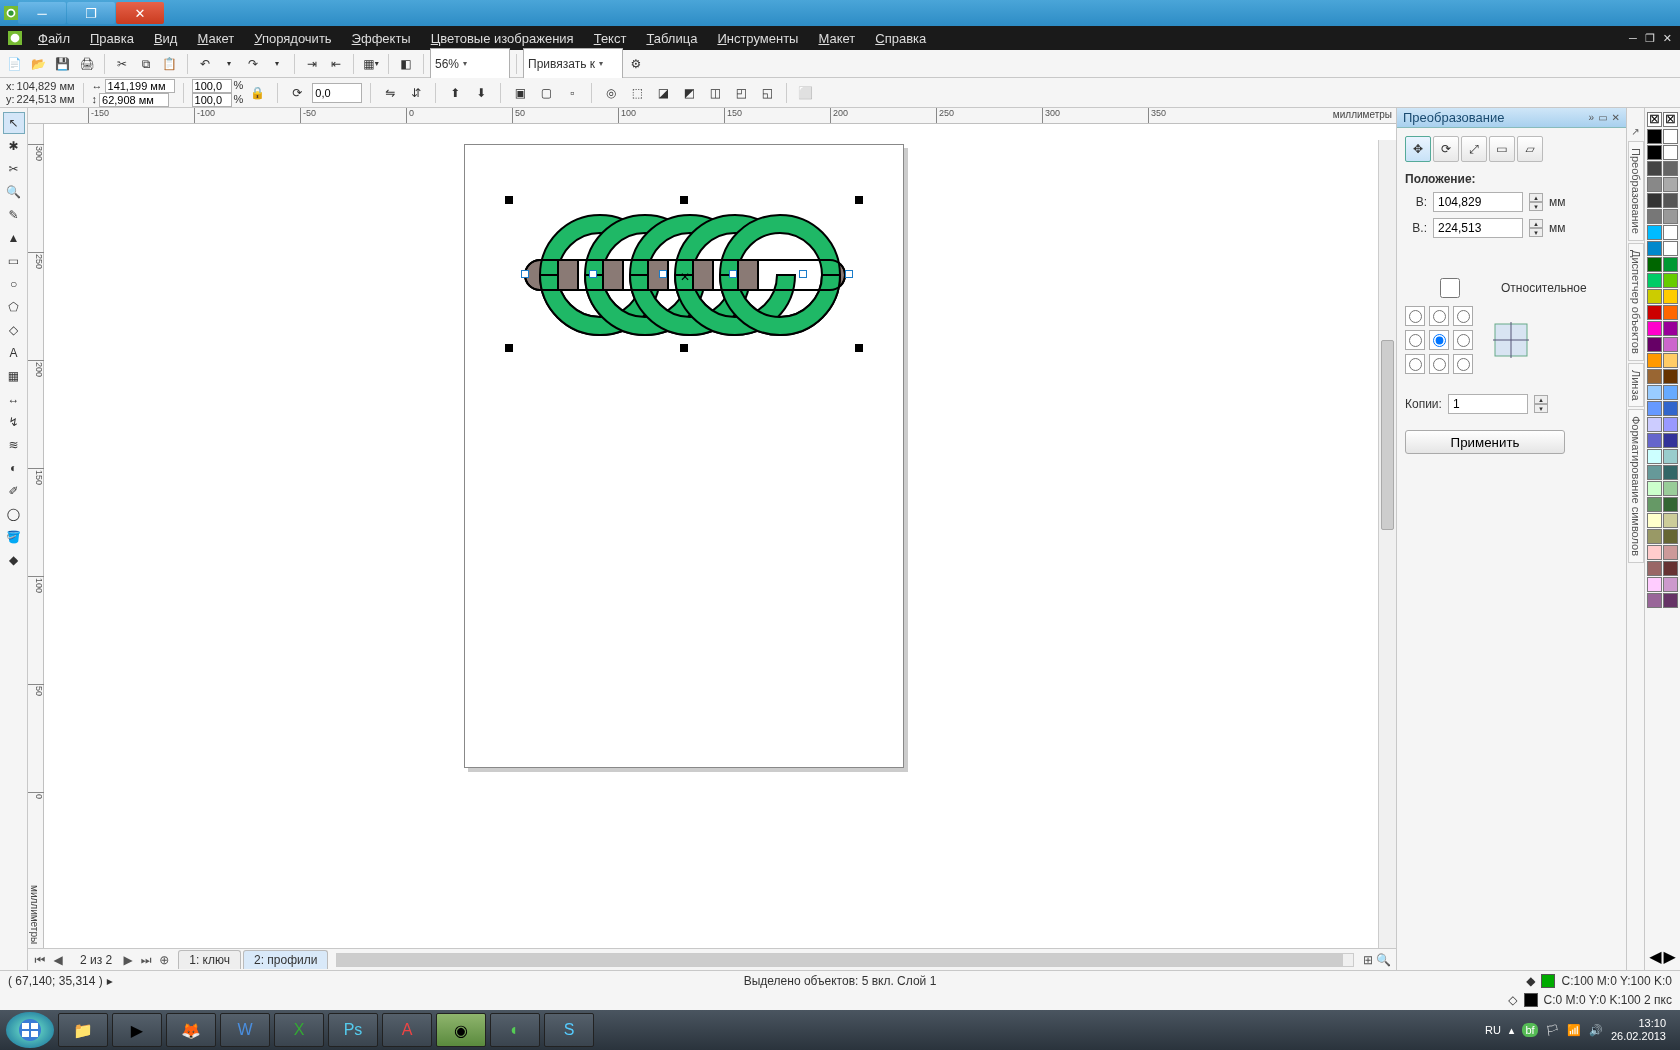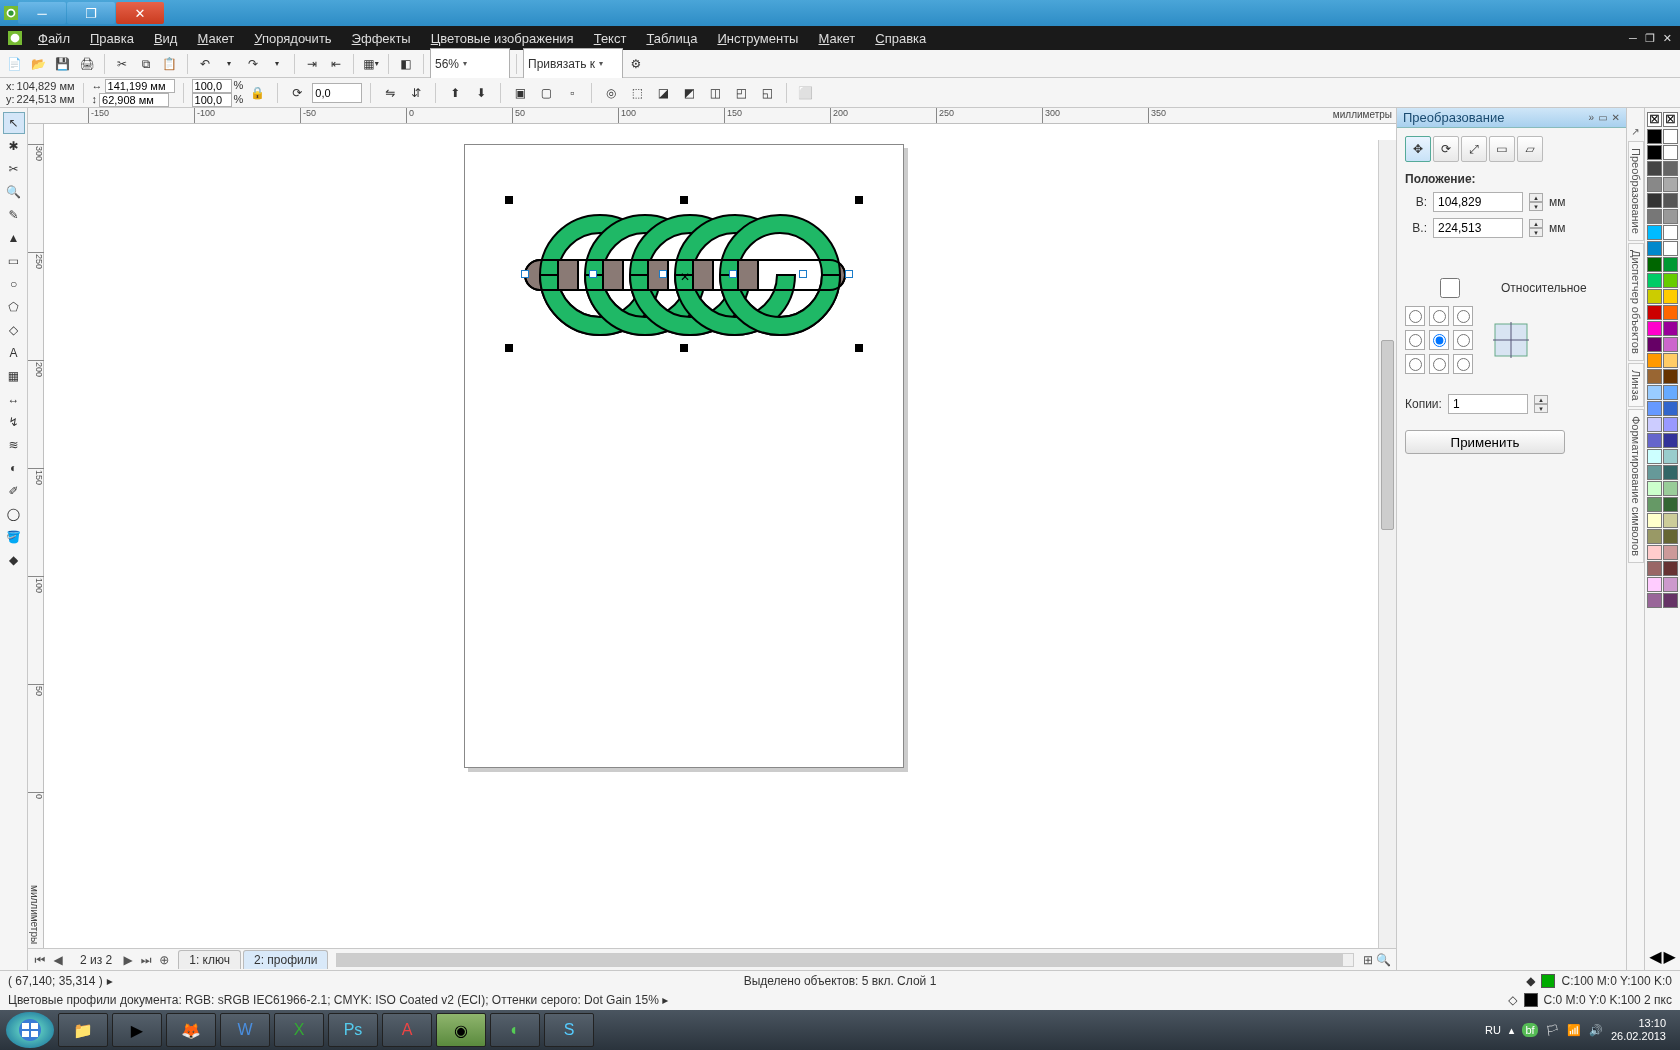--- a/index.html
+++ b/index.html
@@ -506,21 +506,20 @@
     <span>( 67,140; 35,314 )</span>
     <span style="margin-left:4px">▸</span>
     <span style="position:absolute;left:50%;transform:translateX(-50%)">Выделено объектов: 5 вкл. Слой 1</span>
     <div class="st-r">
       <span>◆</span>
       <div class="st-swatch" style="background:#0a0"></div>
       <span>C:100 M:0 Y:100 K:0</span>
     </div>
   </div>
   <div class="statusbar" style="border-top:none">
-    <span>Цветовые профили документа: RGB: sRGB IEC61966-2.1; CMYK: ISO Coated v2 (ECI); Оттенки серого: Dot Gain 15% ▸</span>
     <div class="st-r">
       <span>◇</span>
       <div class="st-swatch" style="background:#000"></div>
       <span>C:0 M:0 Y:0 K:100  2 пкс</span>
     </div>
   </div>
 
   <div class="taskbar">
     <div class="start">
       <svg width="24" height="24" viewBox="0 0 24 24">

